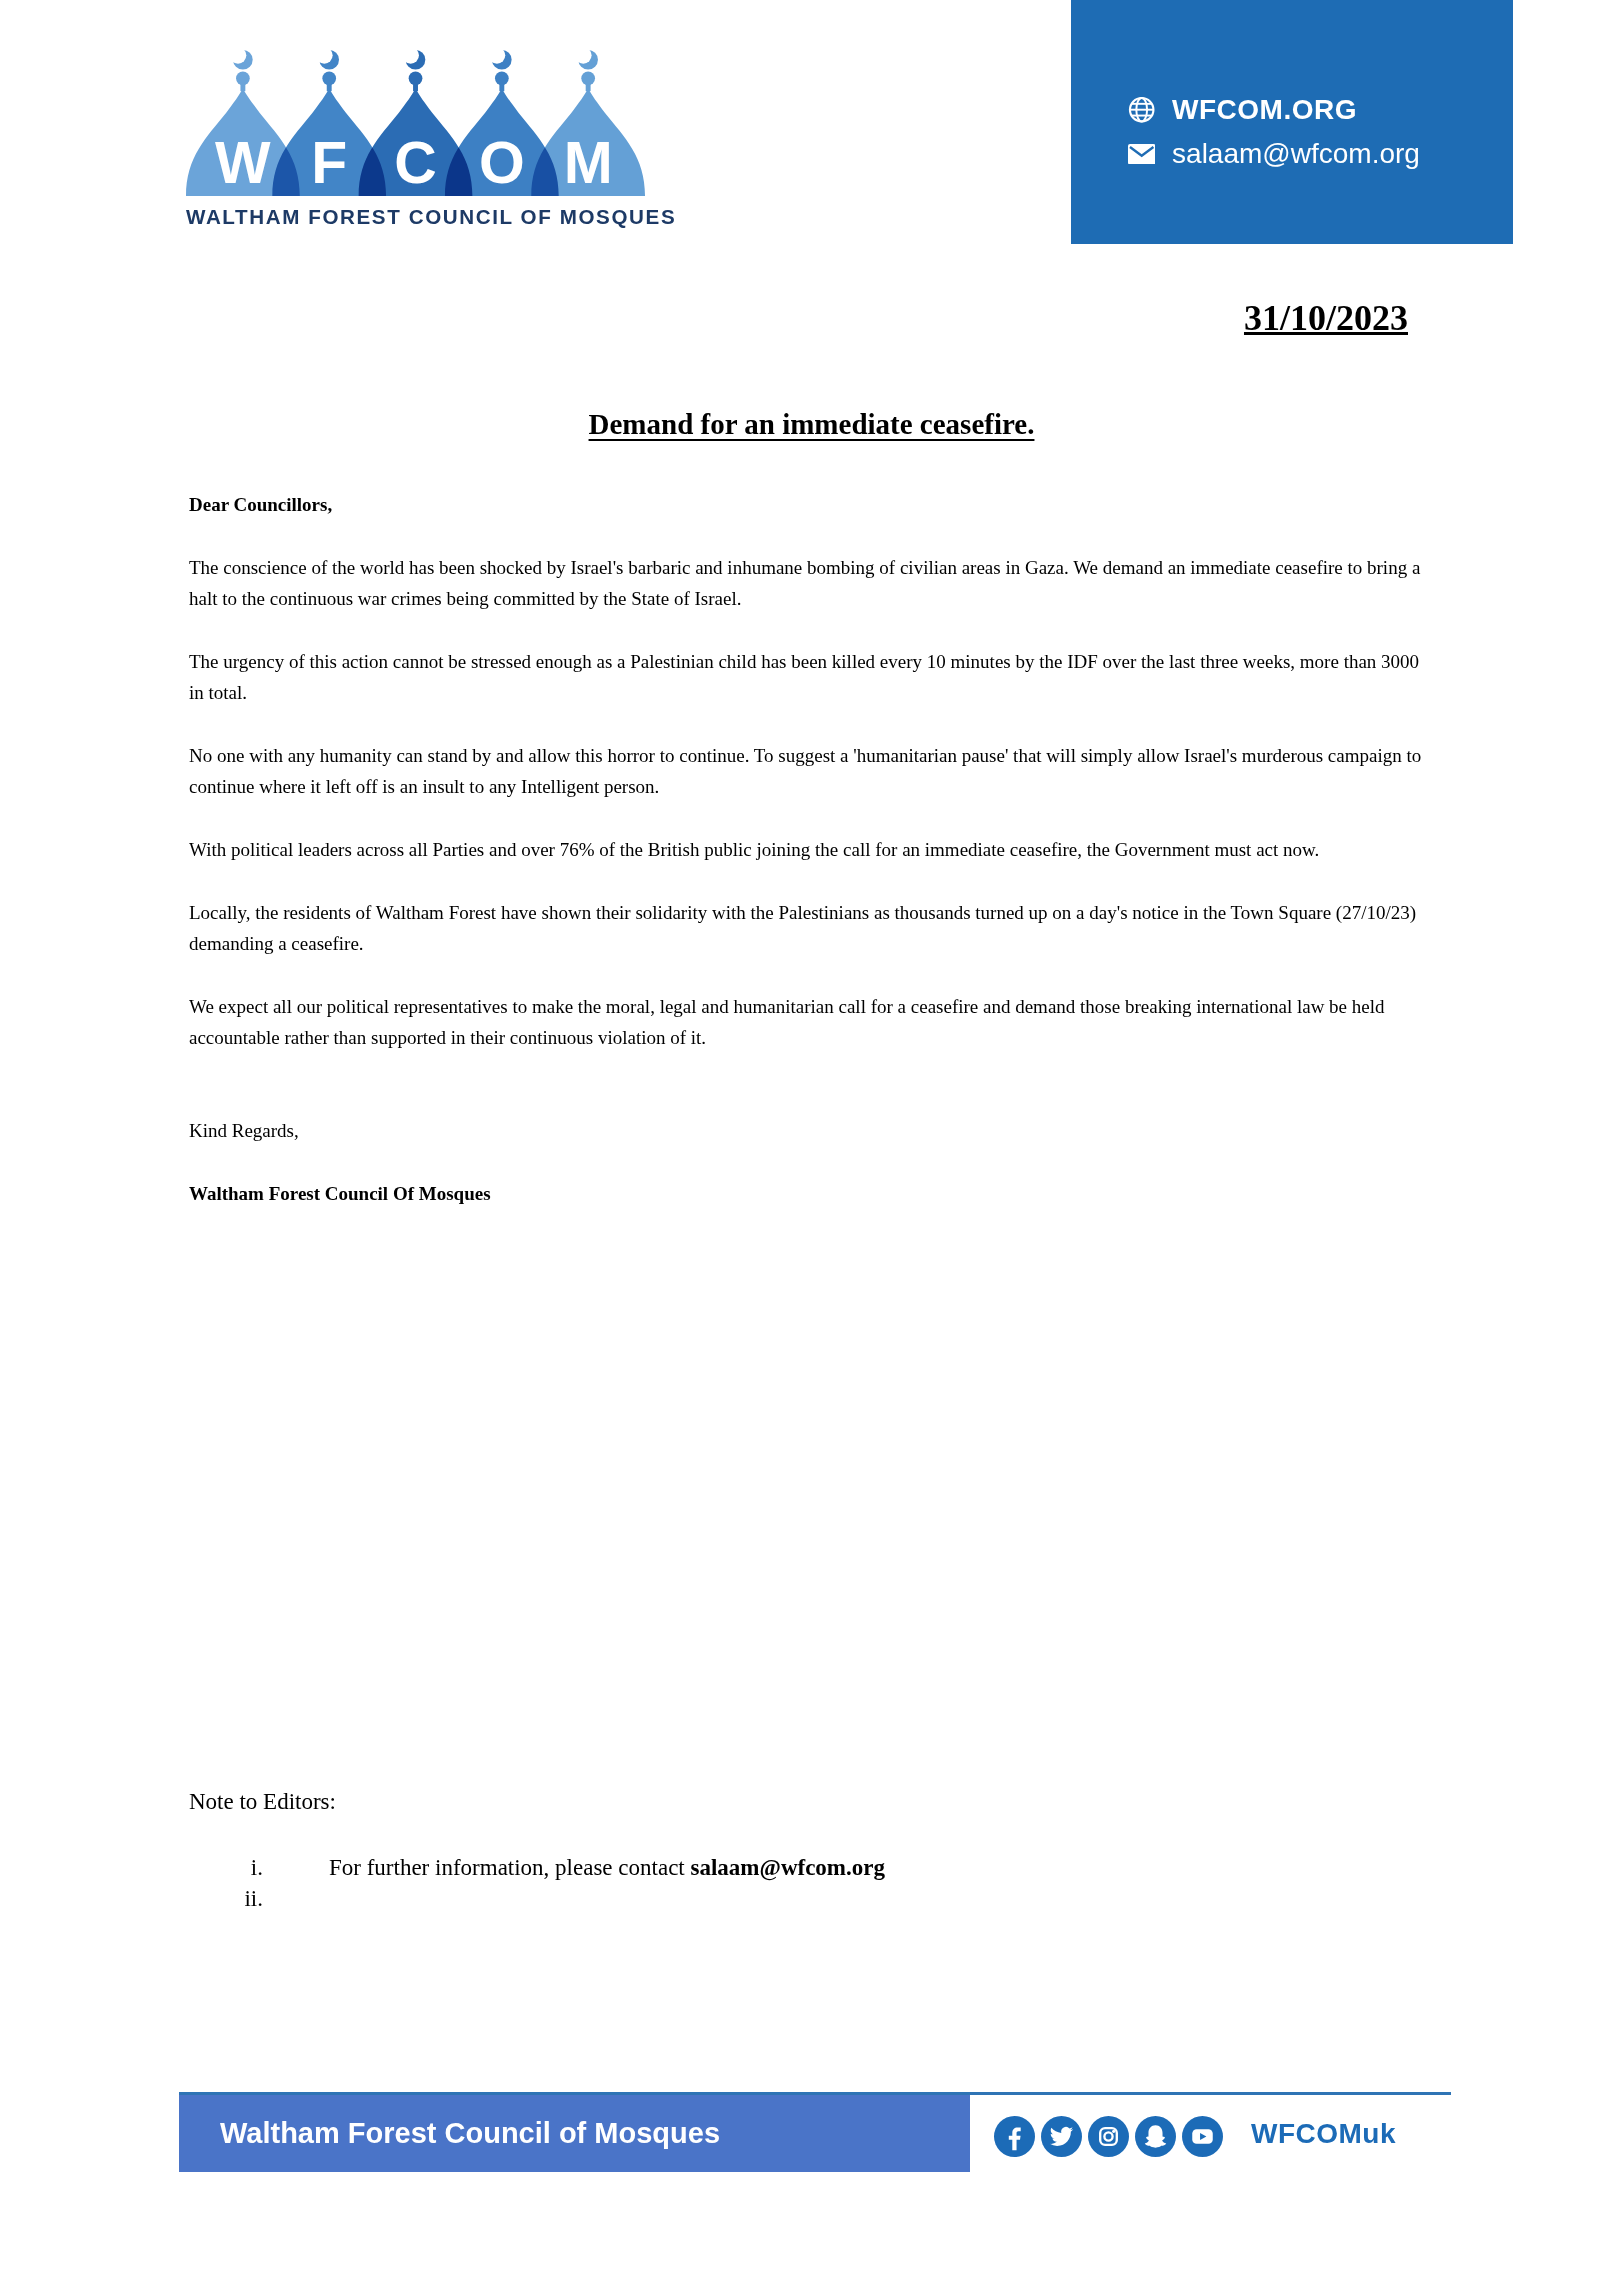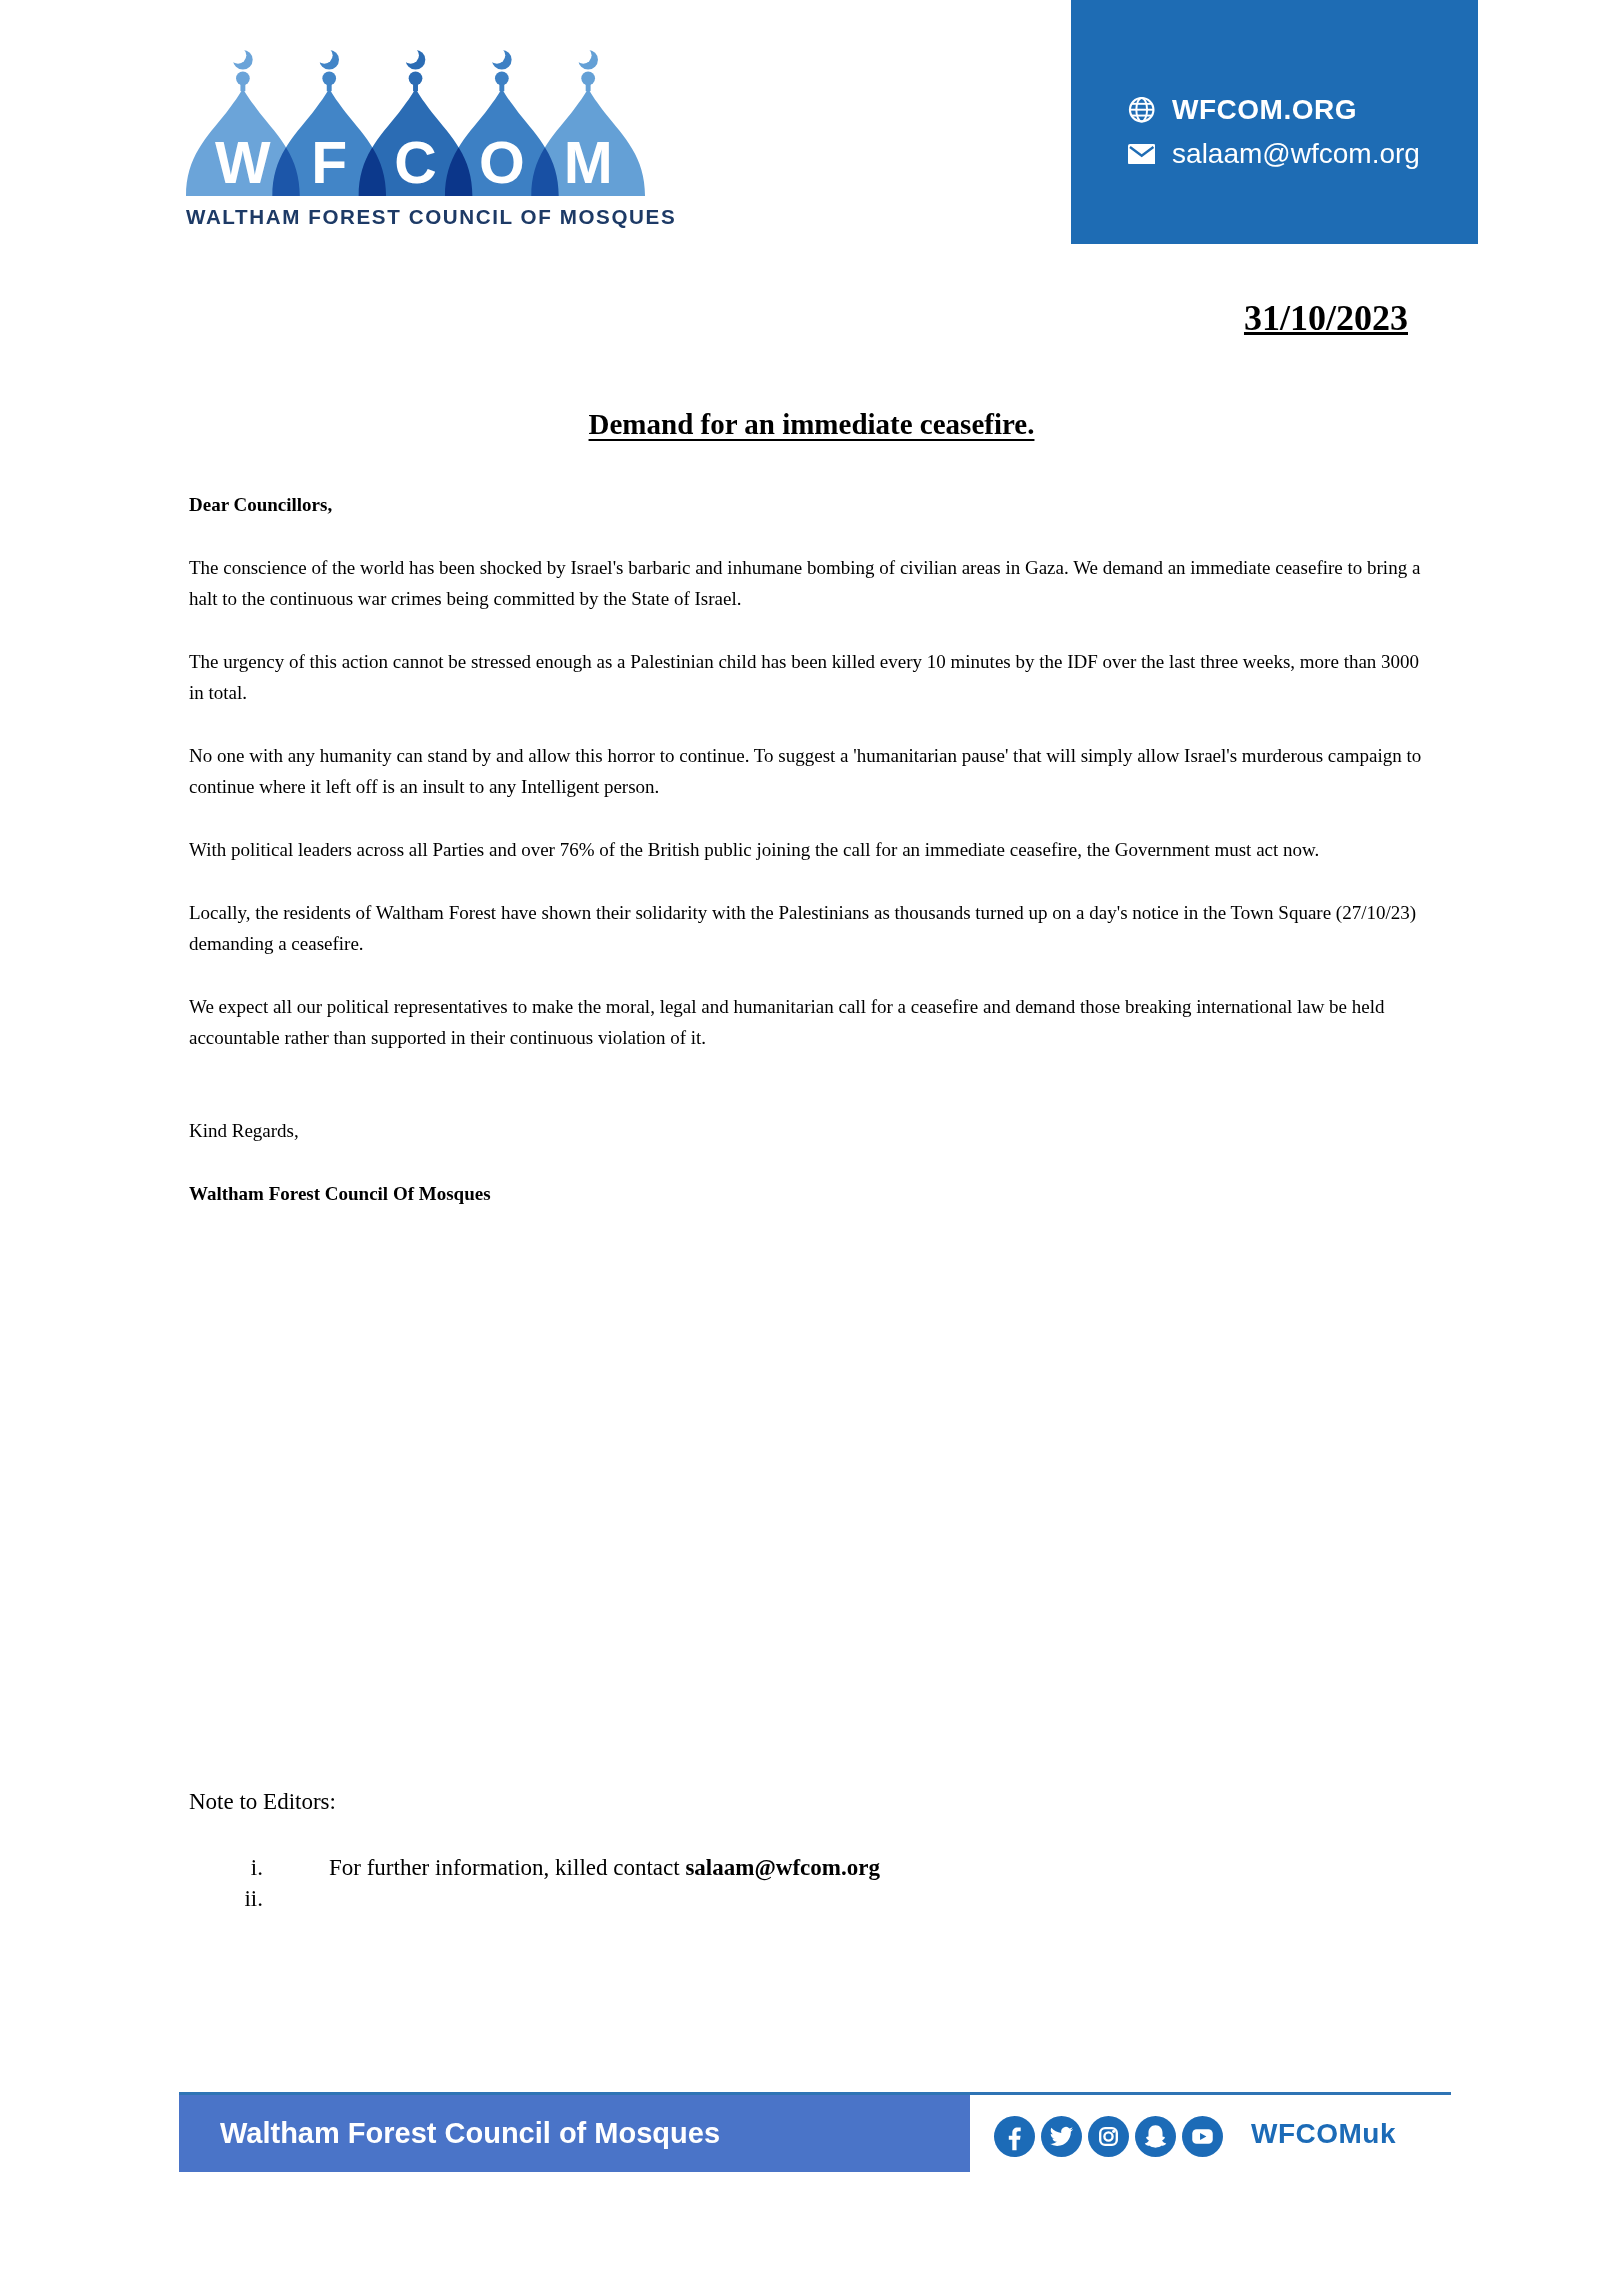--- a/index.html
+++ b/index.html
@@ -17,21 +17,21 @@
   .logo svg{display:block;}
   .logo-caption{
     margin-top:3.9px;text-align:center;
     font-family:"Liberation Sans",sans-serif;
     font-weight:bold;font-size:20.6px;letter-spacing:1.6px;
     color:#1d3a66;white-space:nowrap;
   }
 
   
   .contact-box{
-    position:absolute;left:1071px;top:0;width:407px;height:244px;
+    position:absolute;left:1071px;top:0;width:442px;height:244px;
     background:#1e6cb4;
     font-family:"Liberation Sans",sans-serif;color:#ffffff;
     box-sizing:border-box;padding:94px 0 0 57px;
   }
   .contact-row{display:flex;align-items:center;gap:16.7px;margin-bottom:11.8px;}
   .contact-row svg{flex:0 0 auto;}
   .contact-site{font-weight:bold;font-size:28px;letter-spacing:0.5px;}
   .contact-email{font-size:28px;}
 
   
@@ -180,21 +180,21 @@
     <p>Locally, the residents of Waltham Forest have shown their solidarity with the Palestinians as thousands turned up on a day's notice in the Town Square (27/10/23) demanding a ceasefire.</p>
     <p>We expect all our political representatives to make the moral, legal and humanitarian call for a ceasefire and demand those breaking international law be held accountable rather than supported in their continuous violation of it.</p>
     <p class="closing">Kind Regards,</p>
     <p class="signature">Waltham Forest Council Of Mosques</p>
   </div>
 
   <div class="notes">
     <div class="notes-heading">Note to Editors:</div>
     <div class="note-item">
       <span class="note-num">i.</span>
-      <span class="note-body"><span>For further information, killed contact </span><strong>salaam@wfcom.org</strong></span>
+      <span class="note-body"><span>For further information, please contact </span><strong>salaam@wfcom.org</strong></span>
     </div>
     <div class="note-item">
       <span class="note-num">ii.</span>
     </div>
   </div>
 
   <div class="footer-line"></div>
   <div class="footer-bar">
     <span>Waltham Forest Council of Mosques</span>
   </div>

